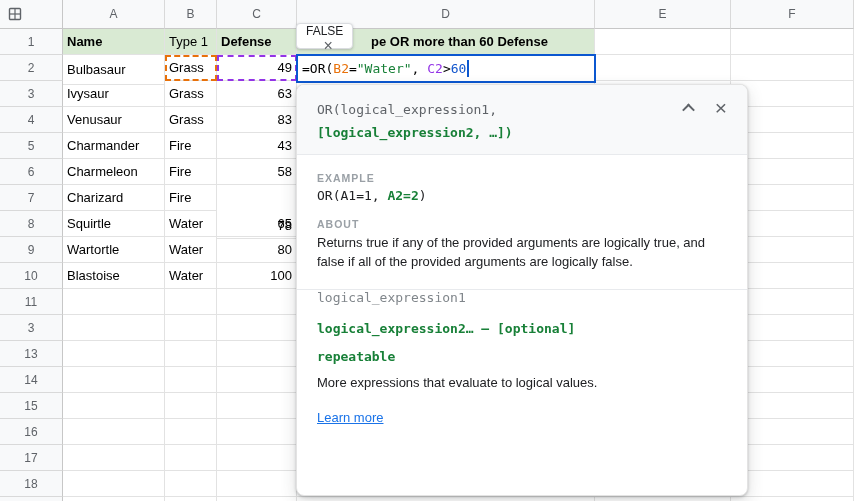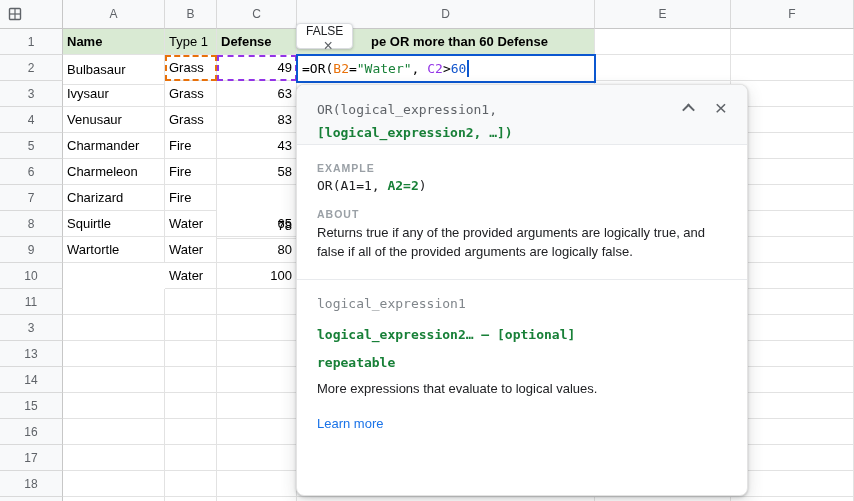--- a/index.html
+++ b/index.html
@@ -40,44 +40,44 @@
   .result-chip{position:absolute;left:296px;top:23px;height:26px;background:#fff;
     border:1px solid #dadce0;border-radius:4px;box-shadow:0 1px 3px rgba(60,64,67,.28);
     display:flex;align-items:center;padding:0 9px;z-index:6;flex-direction:column;}
   .chip-val{font-size:12px;color:var(--dark-text);}
   .chip-close{font-size:16px;line-height:1;color:var(--gray-text);margin-left:7px;cursor:pointer;}
 
   
   .popup{position:absolute;left:296px;top:84px;width:452px;height:412px;background:#fff;
     border:1px solid #e3e3e3;border-radius:8px;z-index:5;overflow:hidden;
     box-shadow:0 1px 3px rgba(60,64,67,.3),0 6px 16px rgba(60,64,67,.18);}
-  .popup-header{position:relative;background:var(--grid-header-bg);padding:13px 20px 0;
+  .popup-header{position:relative;background:var(--grid-header-bg);padding:13px 20px 10px;
     border-bottom:1px solid #e8eaed;}
   .sig{font-family:"DejaVu Sans Mono","Liberation Mono",monospace;font-size:13px;line-height:23px;}
   .sig-gray{color:var(--gray-text);}
   .sig-green{color:var(--green);font-weight:bold;}
   .popup-actions{position:absolute;right:20px;top:16px;display:flex;align-items:center;gap:20px;}
   .chev-btn{cursor:pointer;display:inline-flex;padding:2px;}
   .chev{display:inline-block;width:9px;height:9px;border-left:2px solid var(--gray-text);
     border-top:2px solid var(--gray-text);transform:rotate(45deg) translate(1px,1px);}
   .close-btn{cursor:pointer;font-size:21px;line-height:14px;color:var(--gray-text);}
 
   .popup-body{padding:12px 20px 0;}
   .sec-label{font-size:10.5px;font-weight:bold;letter-spacing:1px;color:#9aa0a6;margin:5px 0 4px;}
   .sec-label.about{margin-top:15px;}
   .code{font-family:"DejaVu Sans Mono","Liberation Mono",monospace;font-size:13px;color:var(--dark-text);}
   .green-bold{color:var(--green);font-weight:bold;}
   .body-text{font-size:13px;line-height:1.45;color:var(--dark-text);margin-top:3px;}
   .body-text.muted{color:var(--muted-text);}
   .divider{border-top:1px solid #e8eaed;margin:17px -20px 0;}
-  .arg-gray{color:var(--muted-text);margin:16px 0 5px;}
+  .arg-gray{color:var(--muted-text);margin:0 0 5px;}
   .argname{margin:16px 0 0;}
   .argrep{margin:13px 0 0;}
   .arg2desc{margin-top:10px;}
-  .learn-more{display:inline-block;color:var(--link-blue);font-size:13px;
+  .learn-more{display:inline-block;color:var(--link-blue);font-size:13px;text-decoration:underline;
     margin:17px 0 14px;cursor:pointer;}
 </style>
 </head>
 <body>
 
 <div class="stage" id="sheet">
 
   <div class="corner">
     <svg width="14" height="14" viewBox="0 0 14 14">
       <rect x="1.5" y="1.5" width="11" height="11" rx="1" fill="none" stroke="#5f6368" stroke-width="1.4"></rect>
@@ -188,20 +188,21 @@
     <div class="cell" style="left: 595px; width: 136px; top: 211px; height: 26px;"></div>
     <div class="cell" style="left: 731px; width: 123px; top: 211px; height: 26px;"></div>
     <div class="row-header" style="top: 237px; height: 26px;">9</div>
     <div class="cell" style="left: 63px; width: 102px; top: 237px; height: 26px;">Wartortle</div>
     <div class="cell" style="left: 165px; width: 52px; top: 237px; height: 26px;">Water</div>
     <div class="cell" style="left: 217px; width: 80px; top: 237px; height: 26px; justify-content: flex-end;">80</div>
     <div class="cell" style="left: 297px; width: 298px; top: 237px; height: 26px;"></div>
     <div class="cell" style="left: 595px; width: 136px; top: 237px; height: 26px;"></div>
     <div class="cell" style="left: 731px; width: 123px; top: 237px; height: 26px;"></div>
     <div class="row-header" style="top: 263px; height: 26px;">10</div>
+    <div class="cell" style="left: 63px; width: 102px; top: 263px; height: 26px;">Blastoise</div>
     <div class="cell" style="left: 165px; width: 52px; top: 263px; height: 26px;">Water</div>
     <div class="cell" style="left: 217px; width: 80px; top: 263px; height: 26px; justify-content: flex-end;">100</div>
     <div class="cell" style="left: 297px; width: 298px; top: 263px; height: 26px;"></div>
     <div class="cell" style="left: 595px; width: 136px; top: 263px; height: 26px;"></div>
     <div class="cell" style="left: 731px; width: 123px; top: 263px; height: 26px;"></div>
     <div class="row-header" style="top: 289px; height: 26px;">11</div>
     <div class="cell" style="left: 63px; width: 102px; top: 289px; height: 26px;"></div>
     <div class="cell" style="left: 165px; width: 52px; top: 289px; height: 26px;"></div>
     <div class="cell" style="left: 217px; width: 80px; top: 289px; height: 26px;"></div>
     <div class="cell" style="left: 297px; width: 298px; top: 289px; height: 26px;"></div>

